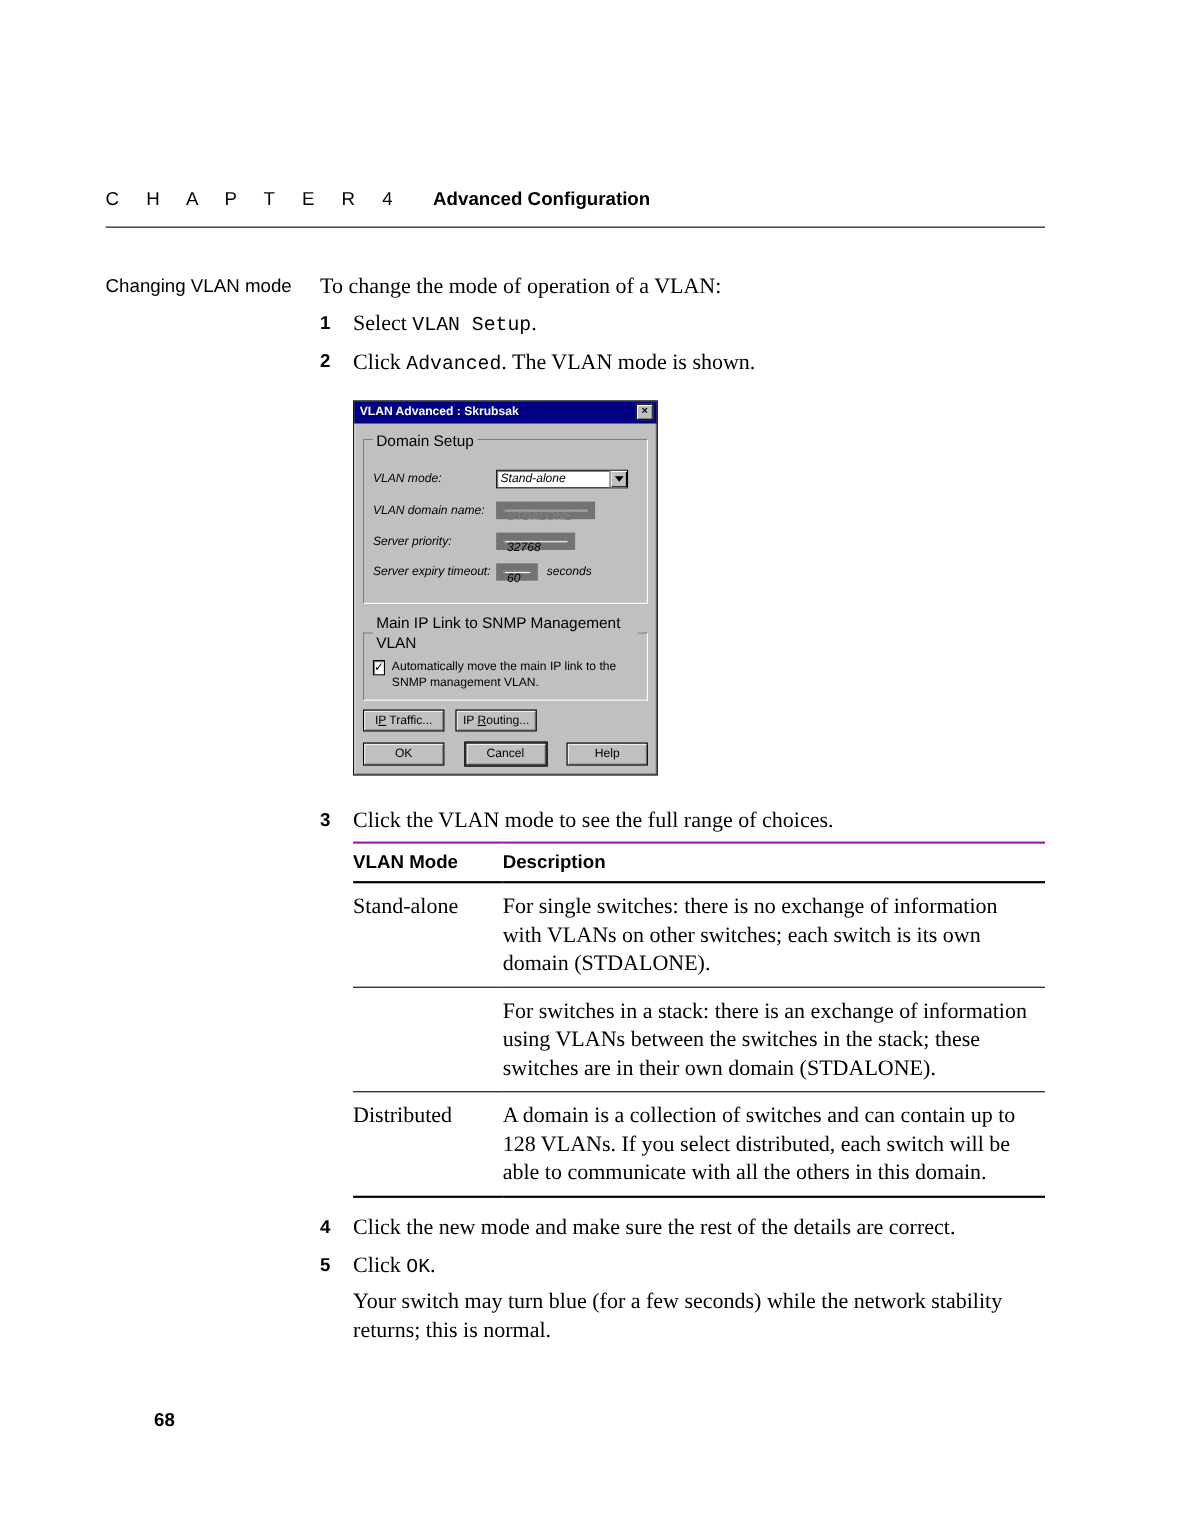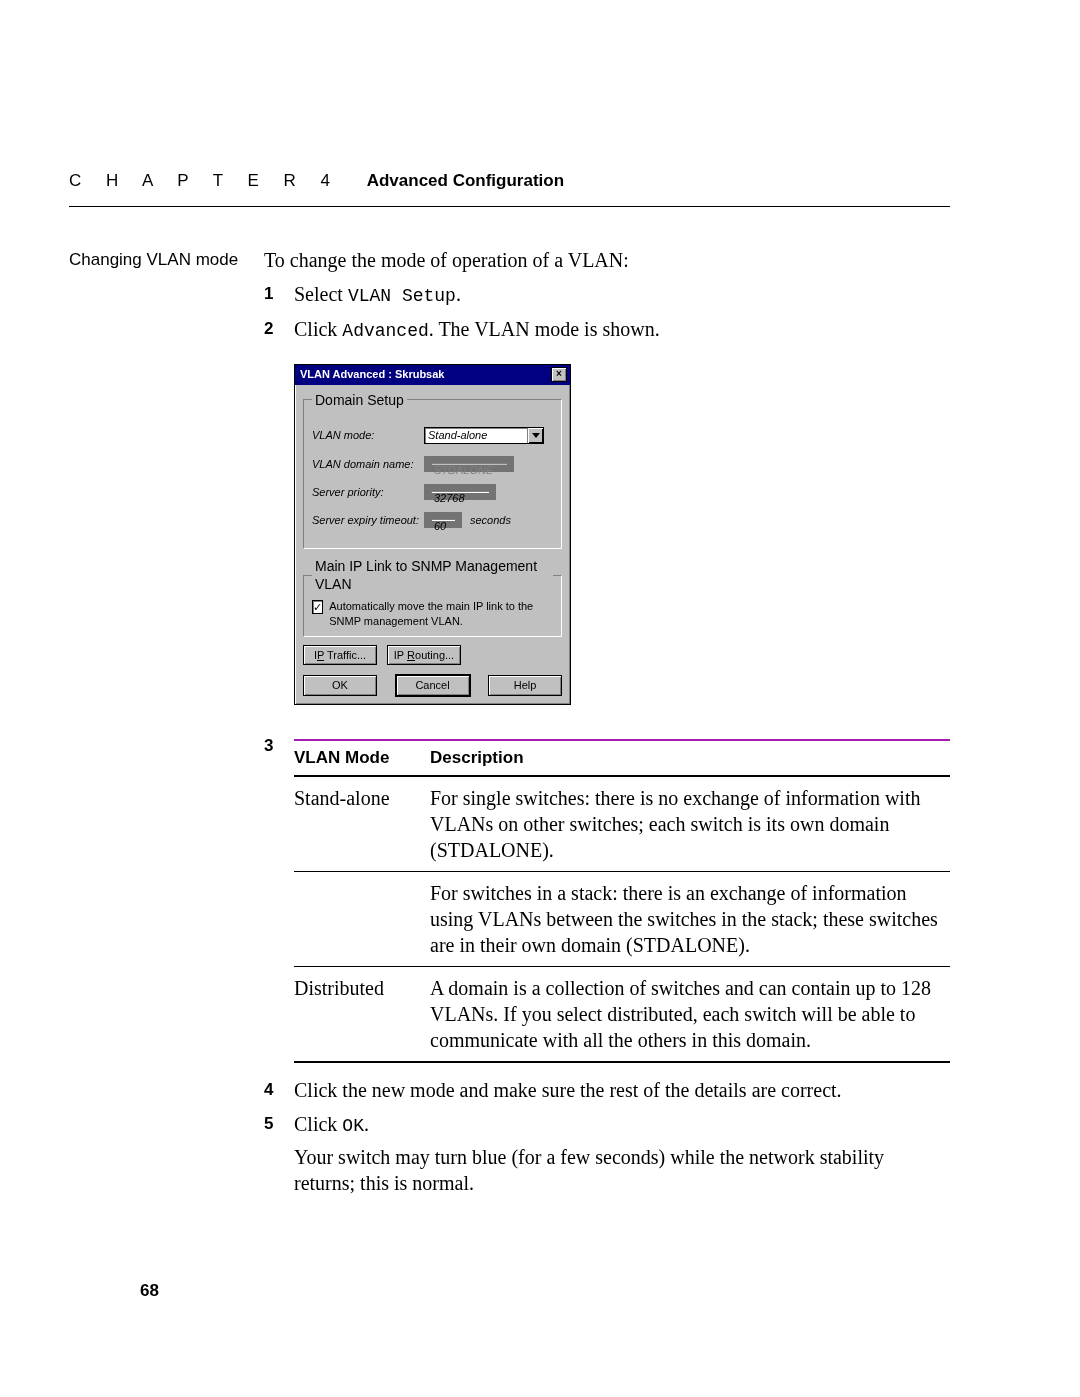--- a/index.html
+++ b/index.html
@@ -7,21 +7,21 @@
     padding: 0;
     background: #fff;
     font-family: "Times New Roman", Times, serif;
     color: #000;
   }
   .page {
     width: 1080px;
     height: 1397px;
     position: relative;
     box-sizing: border-box;
-    padding: 170px 130px 0 69px;
+    padding: 170px 130px 0 96px;
     font-size: 20px;
     line-height: 1.3;
   }
   .running-head {
     letter-spacing: 10px;
     font-family: Arial, Helvetica, sans-serif;
     font-size: 17px;
     border-bottom: 1.5px solid #000;
     padding-bottom: 14px;
     margin-bottom: 40px;
@@ -304,20 +304,21 @@
             </div>
 
           </div>
         </div>
       </div>
 
       <ol class="steps">
         <li>
           <span class="num">3</span>
           <span class="body">
+            <span>Click the VLAN mode to see the full range of choices.</span>
 
             <table class="modes">
               <thead>
                 <tr>
                   <th>VLAN Mode</th>
                   <th>Description</th>
                 </tr>
               </thead>
               <tbody>
                 <tr>

